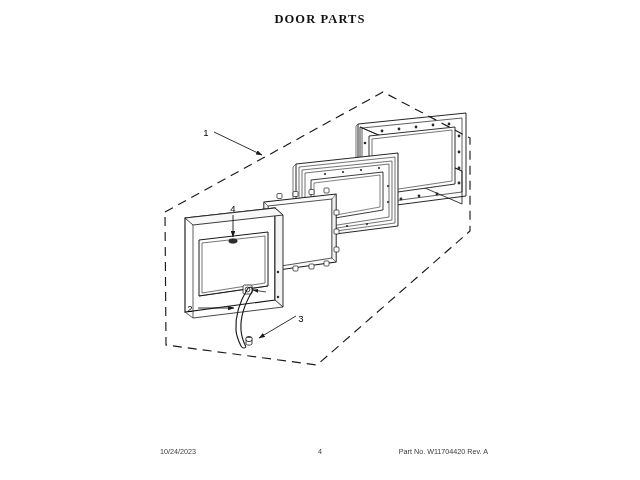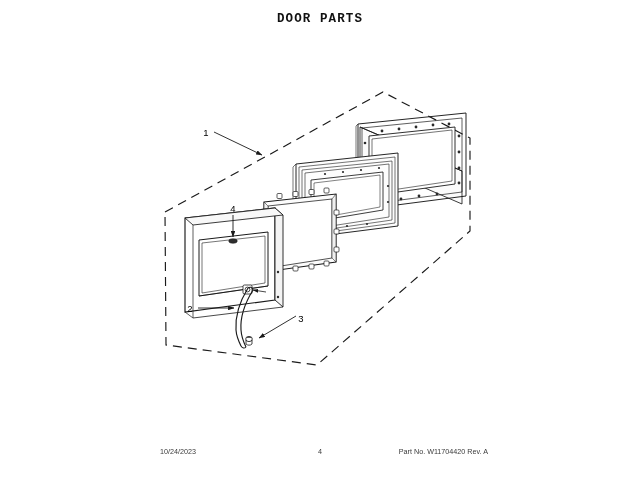--- a/index.html
+++ b/index.html
@@ -25,21 +25,21 @@
   }
   #page-title {
     position: absolute;
     left: 0;
     top: 12px;
     width: 640px;
     text-align: center;
     font-size: 12.5px;
     font-weight: bold;
     letter-spacing: 1.1px;
-    font-family: Liberation Mono, monospace;
+    font-family: Liberation Serif, serif;
     color: #111111;
   }
   #diagram-svg {
     position: absolute;
     left: 0;
     top: 0;
     width: 640px;
     height: 480px;
   }
   .footer-row {

